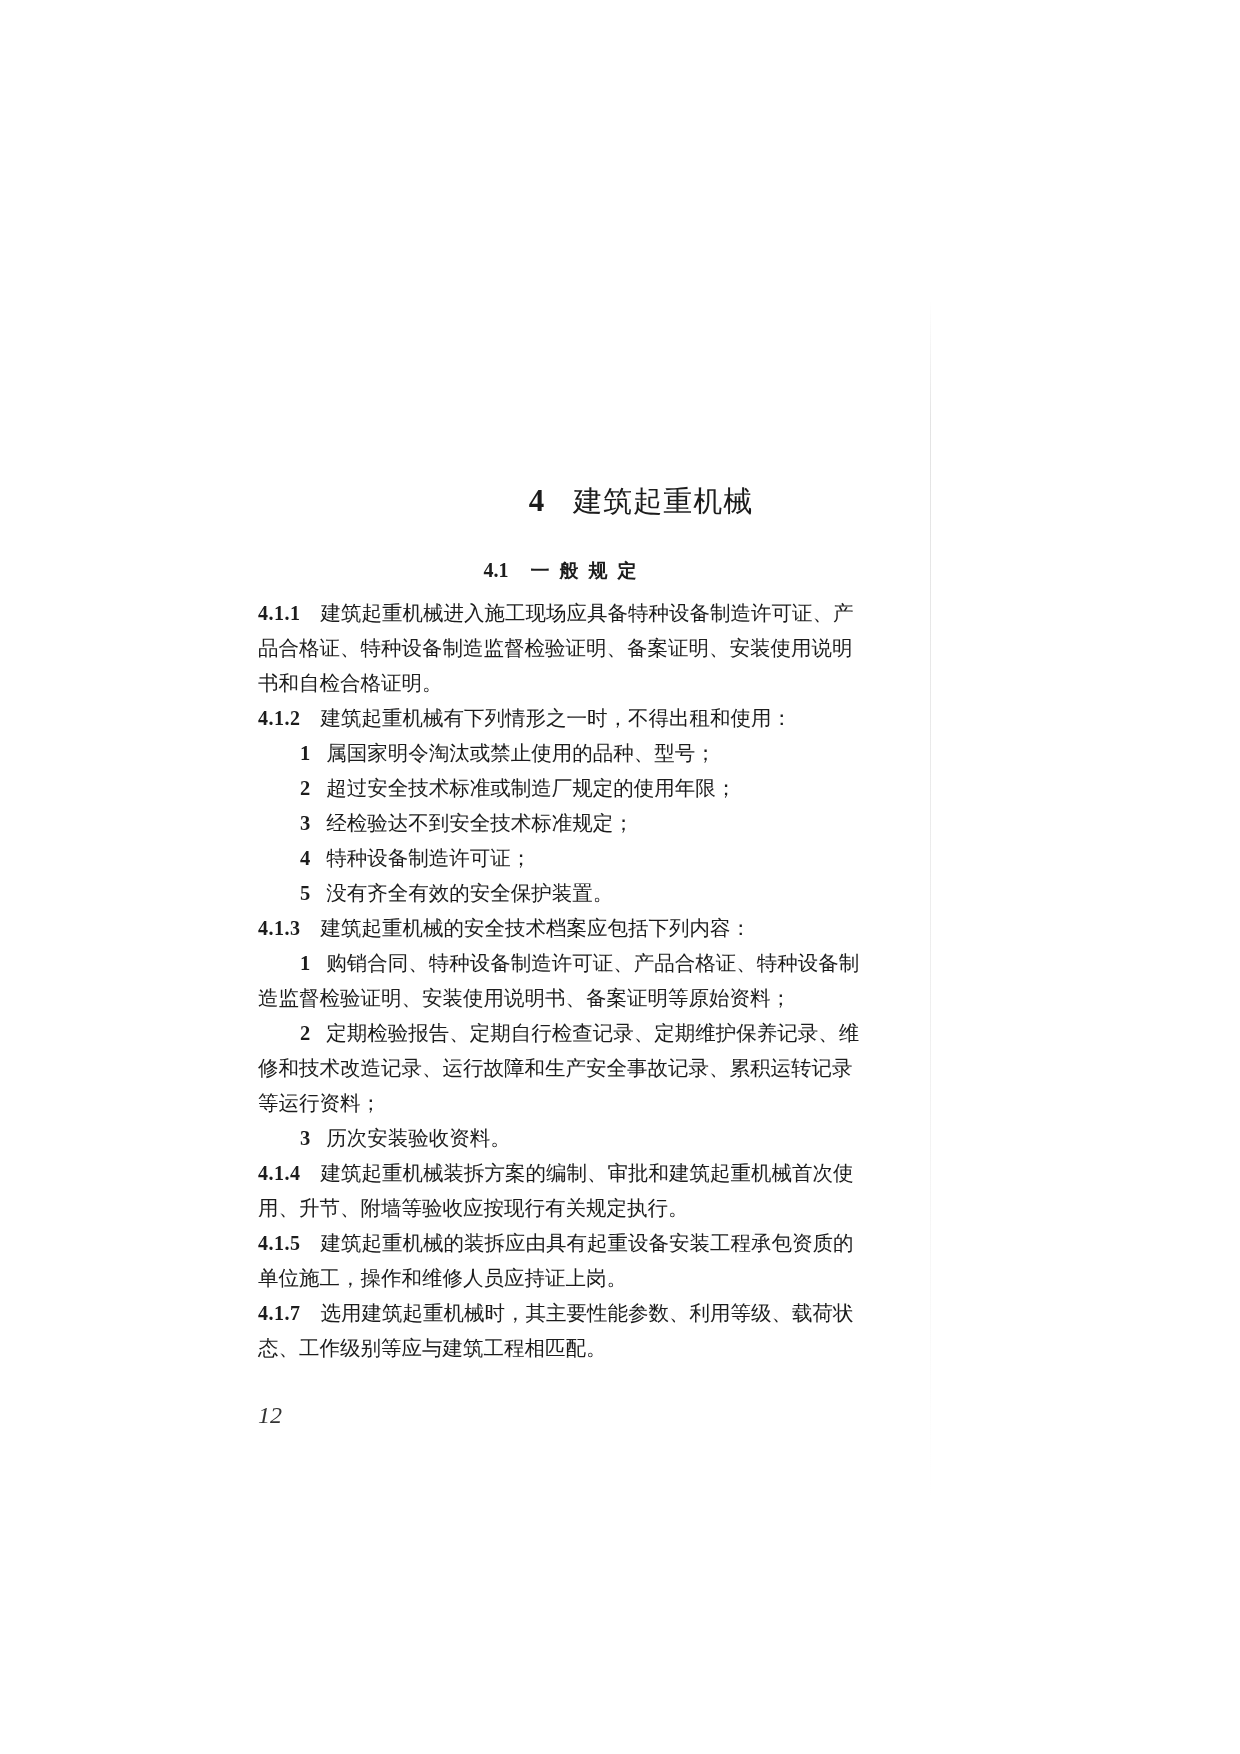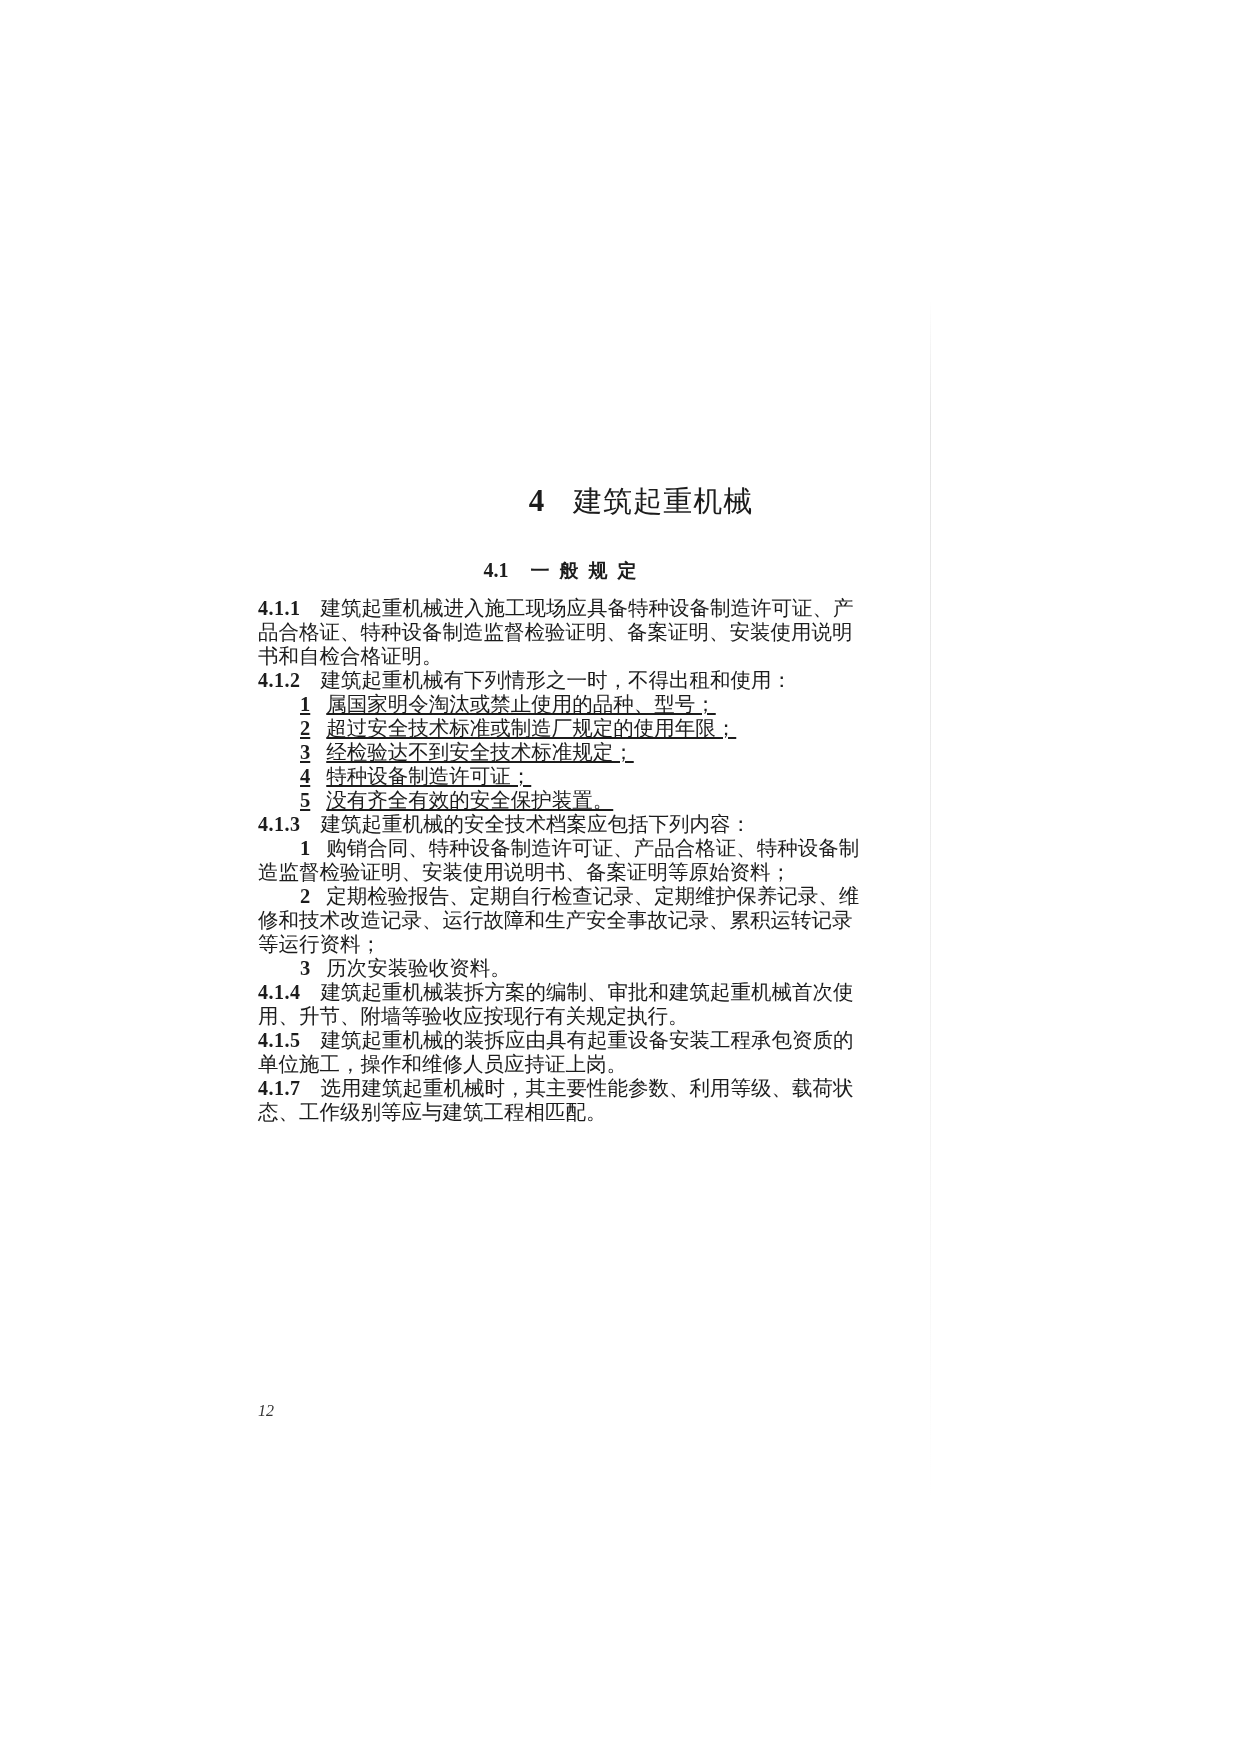--- a/index.html
+++ b/index.html
@@ -17,33 +17,33 @@
     }
     .chapter-title .num { font-weight: bold; margin-right: 28px; font-family: "Liberation Serif", serif; font-size: 31px; }
     .section-title {
       position: absolute; left: 0; width: 1104px; top: 558px;
       text-align: center; font-size: 19px; font-weight: bold; padding-left: 26px; box-sizing: border-box;
     }
     .section-title .num { font-family: "Liberation Serif", serif; font-size: 20px; margin-right: 22px; }
     .section-title .txt { letter-spacing: 10px; }
     .content {
       position: absolute; left: 258px; top: 596px; width: 610px;
-      font-size: 20.5px; line-height: 24px;
+      font-size: 20.5px; line-height: 35px;
     }
     .clause { margin: 0; }
     .clause .cnum {
       font-family: "Liberation Serif", serif; font-weight: bold; font-size: 20px;
       margin-right: 20px; letter-spacing: 0.5px;
     }
-    .item { margin: 0; padding-left: 42px; text-decoration: underline; }
+    .item { margin: 0; padding-left: 42px; }
     .item .inum { font-family: "Liberation Serif", serif; font-weight: bold; margin-right: 16px; }
     .para-item { margin: 0; text-indent: 42px; }
     .para-item .inum { font-family: "Liberation Serif", serif; font-weight: bold; margin-right: 16px; }
     .page-number {
-      position: absolute; left: 258px; top: 1402px; font-size: 16px; font-style: italic;
+      position: absolute; left: 258px; top: 1402px; font-size: 24px; font-style: italic;
       font-family: "Liberation Serif", serif; color: #333;
     }
   </style>
 </head>
 <body>
 
 <div class="edge-line"></div>
 
 <h1 class="chapter-title" style="margin:0;font-weight:normal;">
   <span class="num">4</span><span>建筑起重机械</span>

